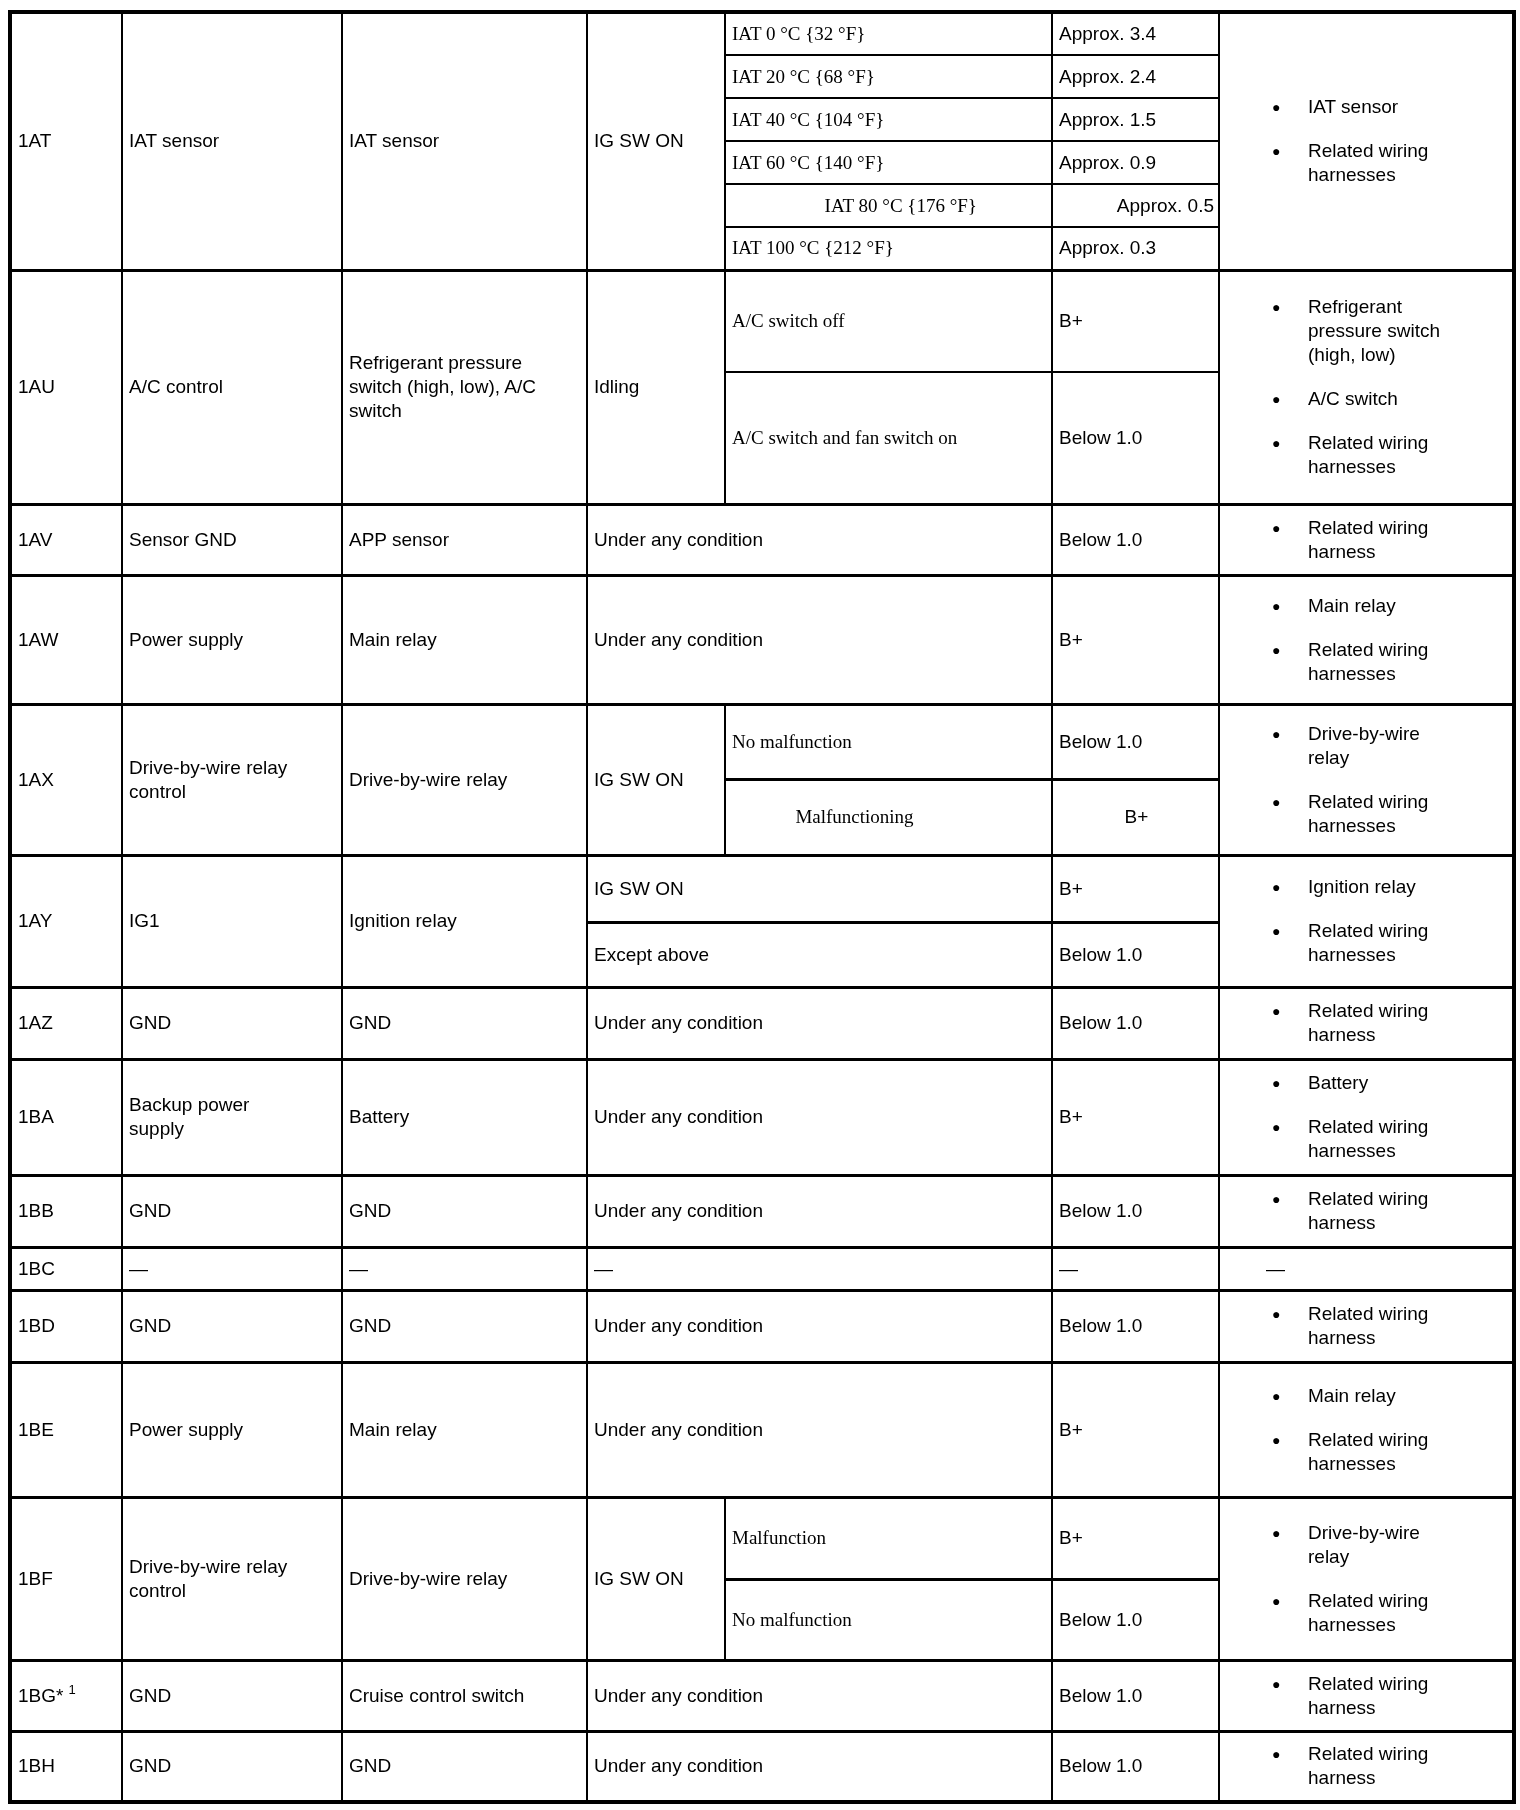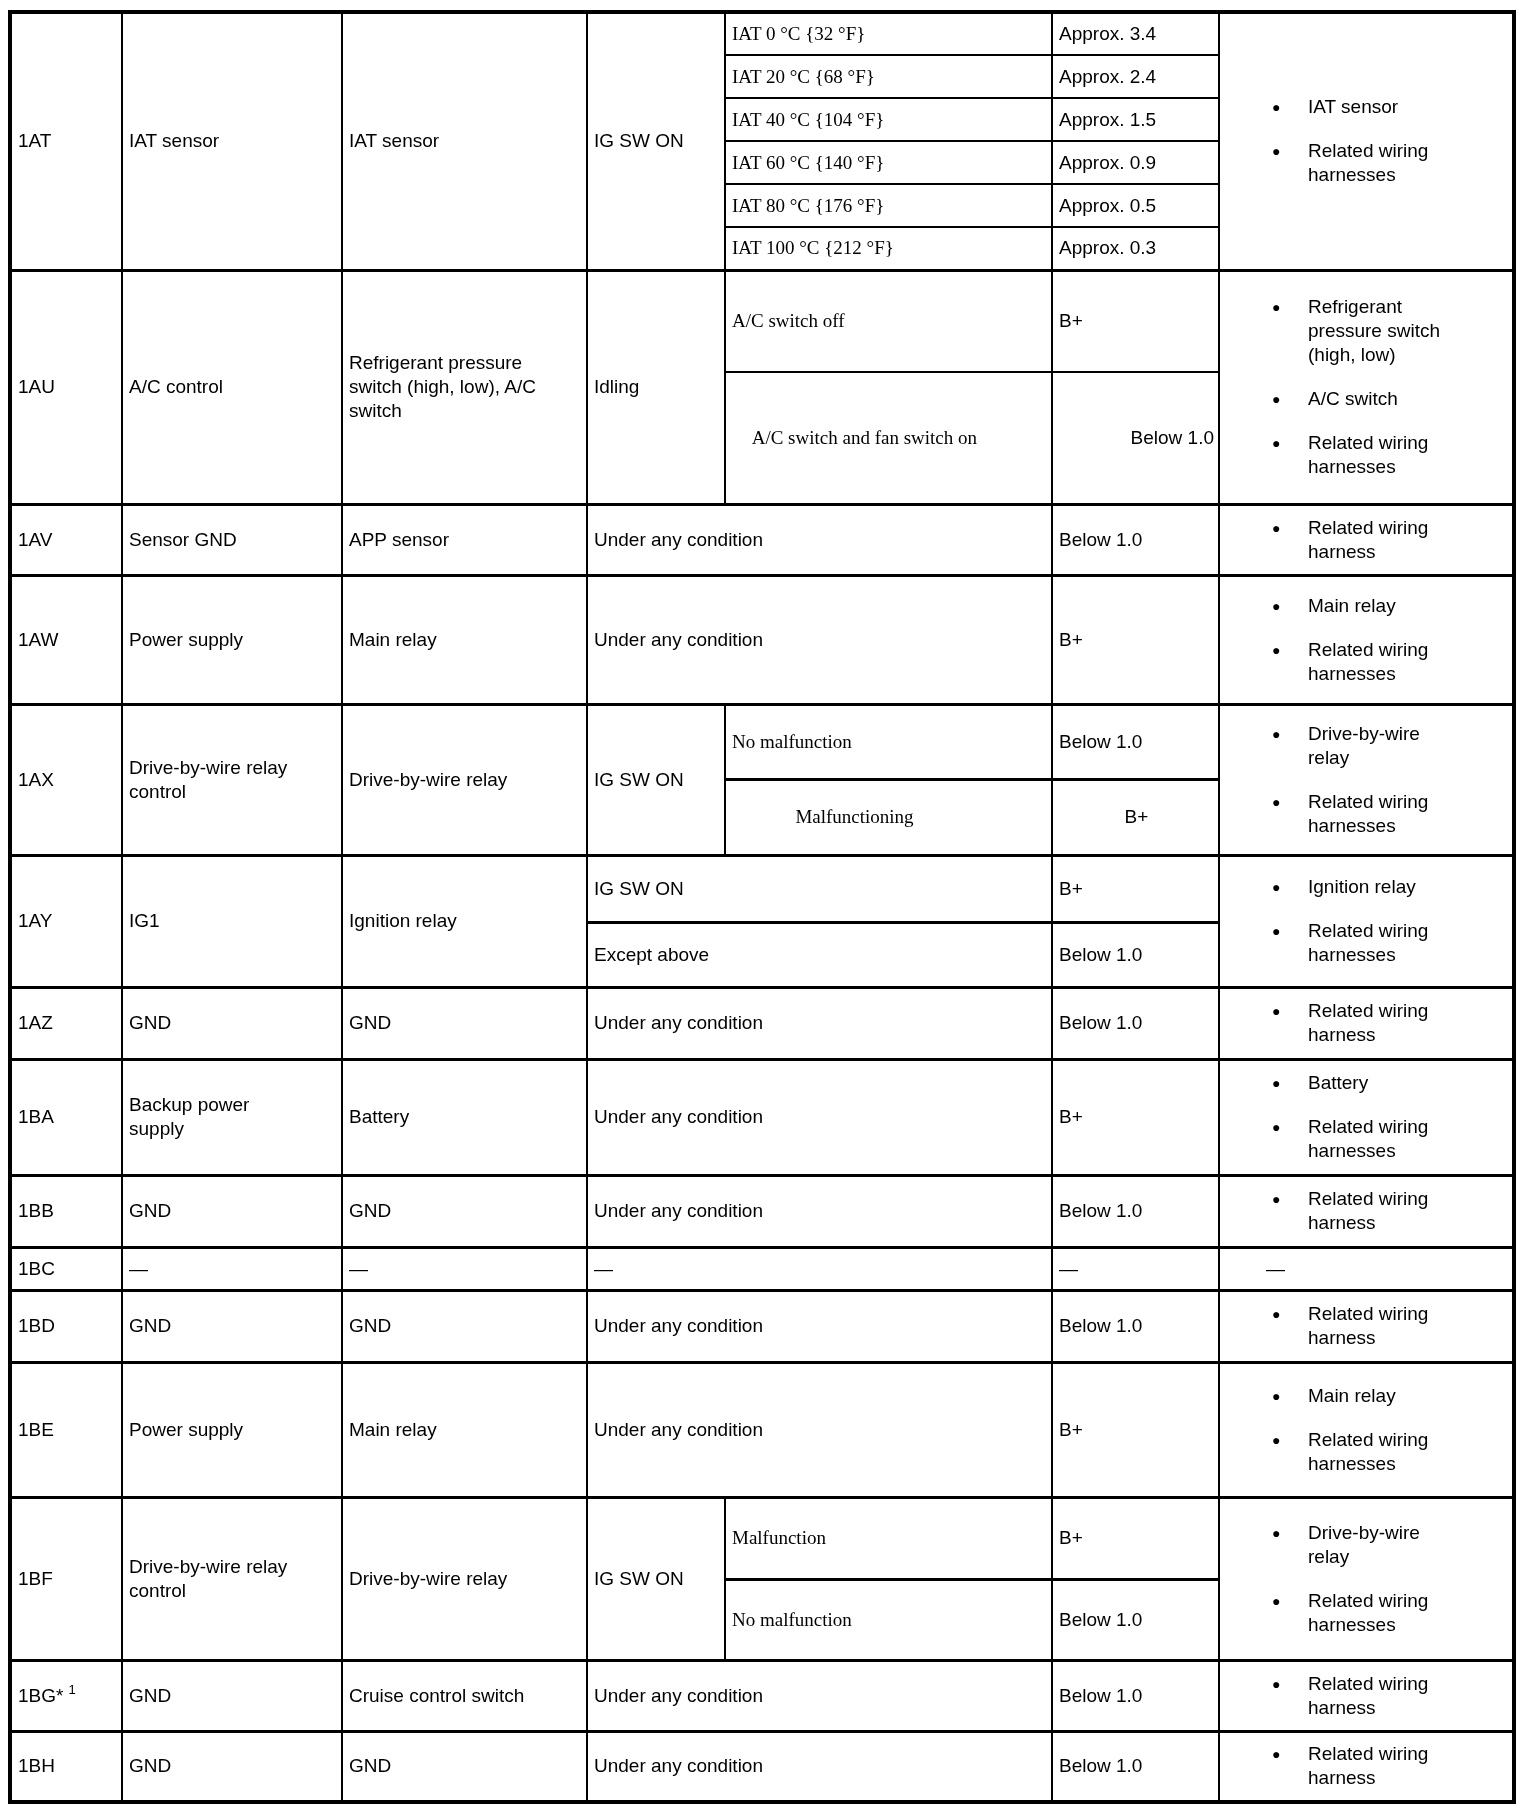--- a/index.html
+++ b/index.html
@@ -81,21 +81,21 @@
             <div class="txt-c5">IAT 40 °C {104 °F}</div>
           </td>
           <td>Approx. 1.5</td>
         </tr>
         <tr class="case-row" style="height: 43px;">
           <td>
             <div class="txt-c5">IAT 60 °C {140 °F}</div>
           </td>
           <td>Approx. 0.9</td>
         </tr>
-        <tr class="case-row" style="height: 43px;">
+        <tr class="case-row" style="height: 43px; text-align: right;">
           <td>
             <div class="txt-c5">IAT 80 °C {176 °F}</div>
           </td>
           <td>Approx. 0.5</td>
         </tr>
         <tr class="case-row" style="height: 43px;">
           <td>
             <div class="txt-c5">IAT 100 °C {212 °F}</div>
           </td>
           <td>Approx. 0.3</td>
@@ -123,21 +123,21 @@
                 <span class="insp-bullet">●</span>
                 <span class="insp-text">A/C switch</span>
               </div>
               <div class="insp-item">
                 <span class="insp-bullet">●</span>
                 <span class="insp-text">Related wiring harnesses</span>
               </div>
             </div>
           </td>
         </tr>
-        <tr class="case-row" style="height: 132px; text-align: right;">
+        <tr class="case-row" style="height: 132px;">
           <td>
             <div class="txt-c5">A/C switch and fan switch on</div>
           </td>
           <td>Below 1.0</td>
         </tr>
         <tr class="group-start" style="height: 71px;">
           <td><span>1AV</span></td>
           <td>
             <div class="txt-c2">Sensor GND</div>
           </td>

